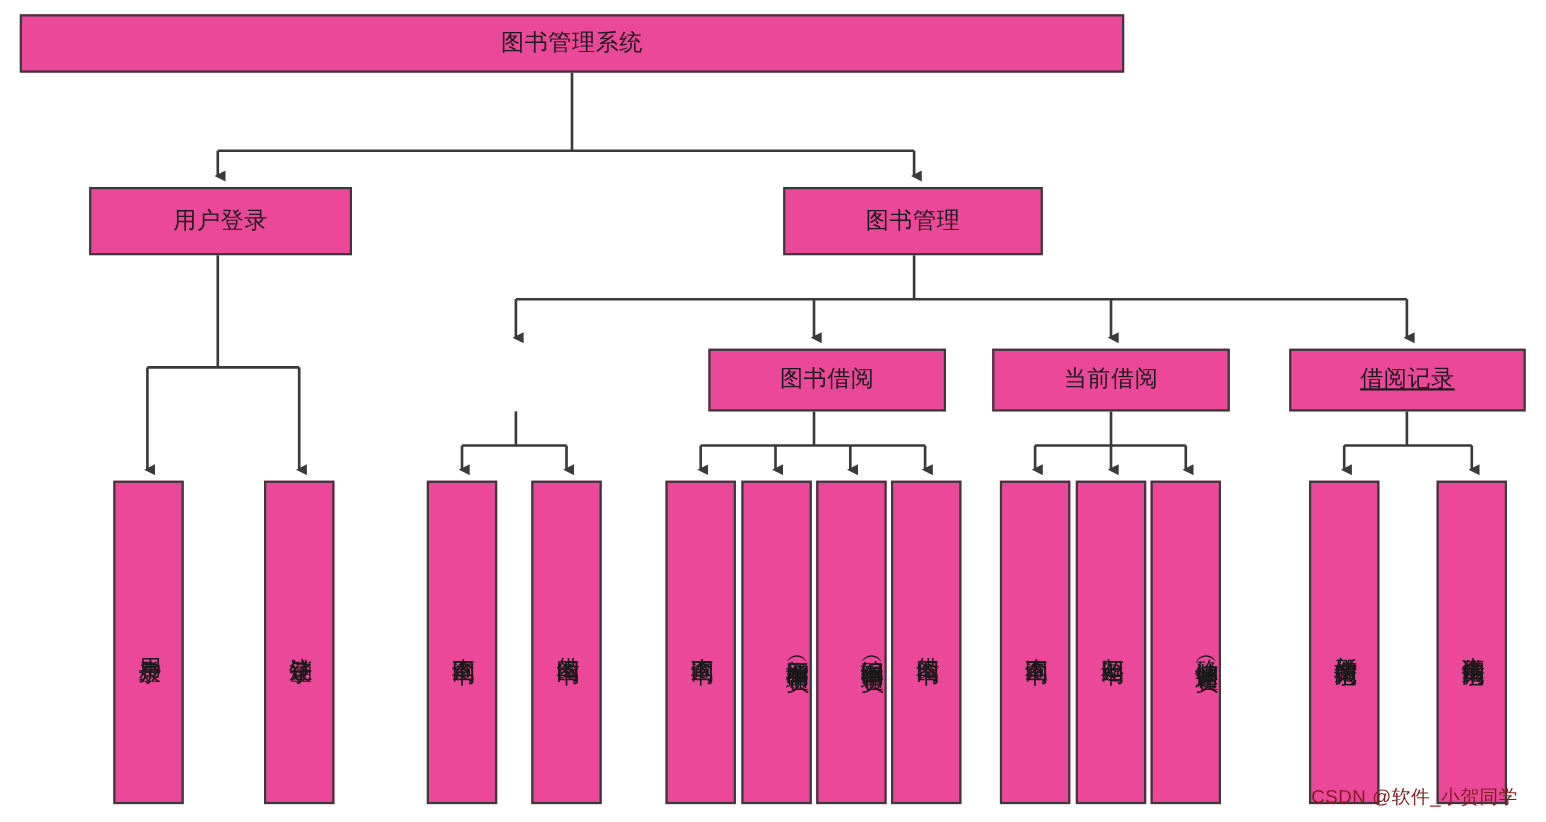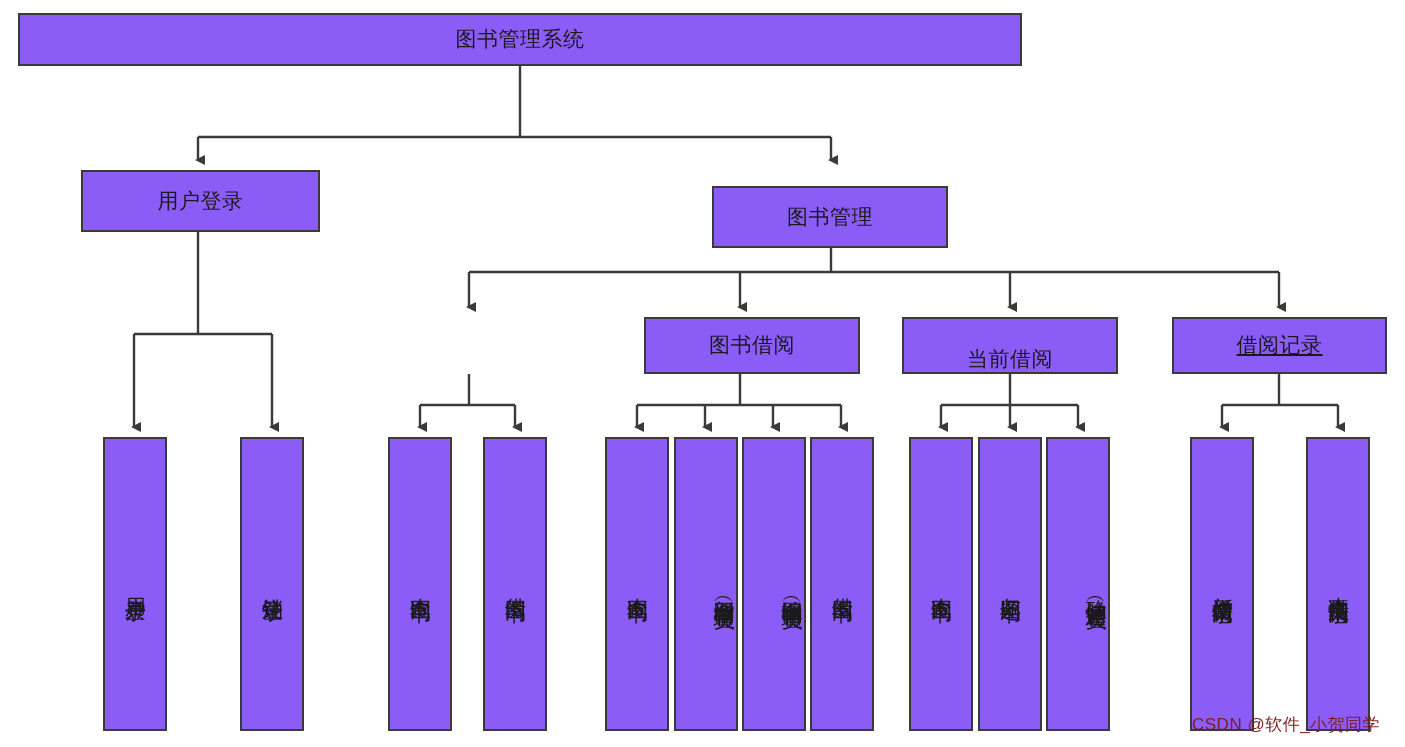--- a/index.html
+++ b/index.html
@@ -23,21 +23,21 @@
     left: 0;
     top: 0;
     width: 1405px;
     height: 747px;
     pointer-events: none;
   }
   .node {
     position: absolute;
     box-sizing: border-box;
     border: 2px solid #3a3a3a;
-    background: #8b5cf6;
+    background: #ec4899;
     display: flex;
     align-items: center;
     justify-content: center;
     text-align: center;
     line-height: 1.18;
   }
   .node.horiz {
     font-size: 21px;
     letter-spacing: 0.5px;
   }
@@ -122,28 +122,28 @@
     </g>
   </svg>
 
   <div class="node horiz" style="left:18px; top:13px; width:1004px; height:53px;">
     <span class="label">图书管理系统</span>
   </div>
 
   <div class="node horiz" style="left:81px; top:170px; width:239px; height:62px;">
     <span class="label">用户登录</span>
   </div>
-  <div class="node horiz" style="left:712px; top:170px; width:236px; height:62px;margin-top:16px;">
+  <div class="node horiz" style="left:712px; top:170px; width:236px; height:62px;">
     <span class="label">图书管理</span>
   </div>
 
   <div class="node horiz" style="left:632px; top:317px; width:216px; height:57px;margin-left:12px;">
     <span class="label">图书借阅</span>
   </div>
-  <div class="node horiz" style="left:902px; top:317px; width:216px; height:57px;align-items:flex-end;">
+  <div class="node horiz" style="left:902px; top:317px; width:216px; height:57px;">
     <span class="label">当前借阅</span>
   </div>
   <div class="node horiz" style="left:1172px; top:317px; width:215px; height:57px;text-decoration:underline;">
     <span class="label">借阅记录</span>
   </div>
 
   <div class="node vert centered" style="left:103px; top:437px; width:64px; height:294px;">
     <span class="label">用户登录</span>
   </div>
   <div class="node vert centered" style="left:240px; top:437px; width:64px; height:294px;">

